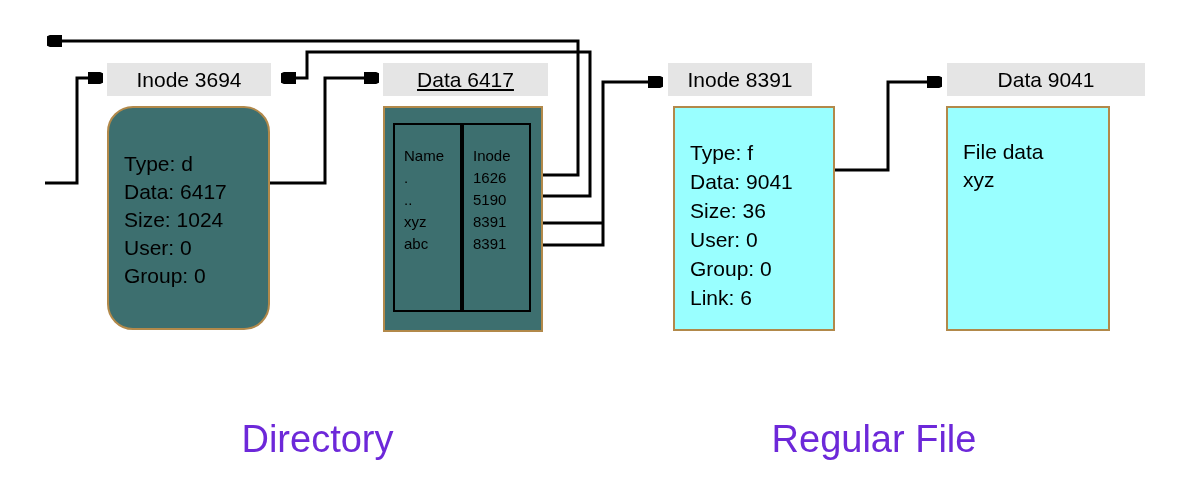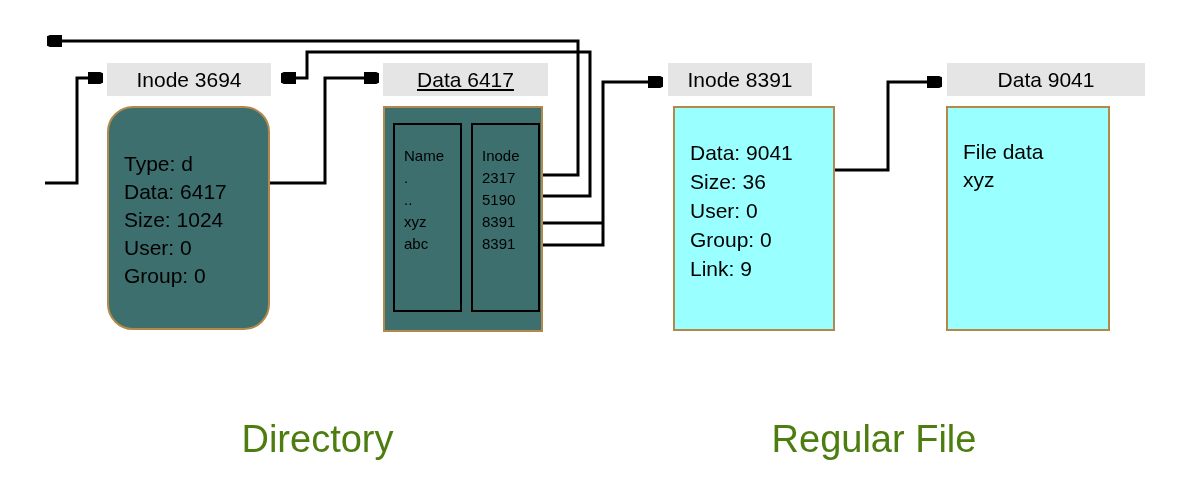--- a/index.html
+++ b/index.html
@@ -10,27 +10,27 @@
   .arrows{position:absolute;left:0;top:0;width:1182px;height:494px;}
   .arrows path{fill:none;stroke:#000;stroke-width:3;}
   .blocklabel{
     position:absolute;top:63px;height:33px;line-height:33px;background:#e5e5e5;
     text-align:center;font-size:21px;
   }
   .box{position:absolute;top:106px;height:224px;border:2px solid #b2894a;box-sizing:border-box;}
   .teal{background:#3d6f6f;}
   .cyan{background:#99ffff;}
   .fields{position:absolute;left:15px;font-size:21px;line-height:28px;white-space:nowrap;}
-  .cols{position:absolute;left:8px;top:15px;display:flex;gap:9px;}
+  .cols{position:absolute;left:8px;top:15px;display:flex;}
   .col{
     width:69px;height:189px;border:2px solid #000;box-sizing:border-box;
     padding:20px 0 0 9px;font-size:15px;line-height:22px;
   }
   .caption{
-    position:absolute;top:418px;font-size:38px;color:#4d7c0f;text-align:center;white-space:nowrap;
+    position:absolute;top:418px;font-size:38px;color:#6d28d9;text-align:center;white-space:nowrap;
   }
 </style>
 </head>
 <body>
 
 <div class="canvas">
 
   <svg class="arrows" viewBox="0 0 1182 494" xmlns="http://www.w3.org/2000/svg">
     <defs>
       <marker id="ah" markerWidth="5" markerHeight="4" refX="4" refY="2" orient="auto">
@@ -72,35 +72,36 @@
     <div class="cols">
       <div class="col">
         <div>Name</div>
         <div>.</div>
         <div>..</div>
         <div>xyz</div>
         <div>abc</div>
       </div>
       <div class="col">
         <div>Inode</div>
-        <div>2317</div>
+        <div>1626</div>
         <div>5190</div>
         <div>8391</div>
         <div>8391</div>
       </div>
     </div>
   </div>
 
   <div class="box cyan" style="left:673px;width:162px;height:225px;">
     <div class="fields" style="top:30px;line-height:29px;">
+      <div>Type: f</div>
       <div>Data: 9041</div>
       <div>Size: 36</div>
       <div>User: 0</div>
       <div>Group: 0</div>
-      <div>Link: 9</div>
+      <div>Link: 6</div>
     </div>
   </div>
 
   <div class="box cyan" style="left:946px;width:164px;height:225px;">
     <div class="fields" style="top:30px;">
       <div>File data</div>
       <div>xyz</div>
     </div>
   </div>
 

